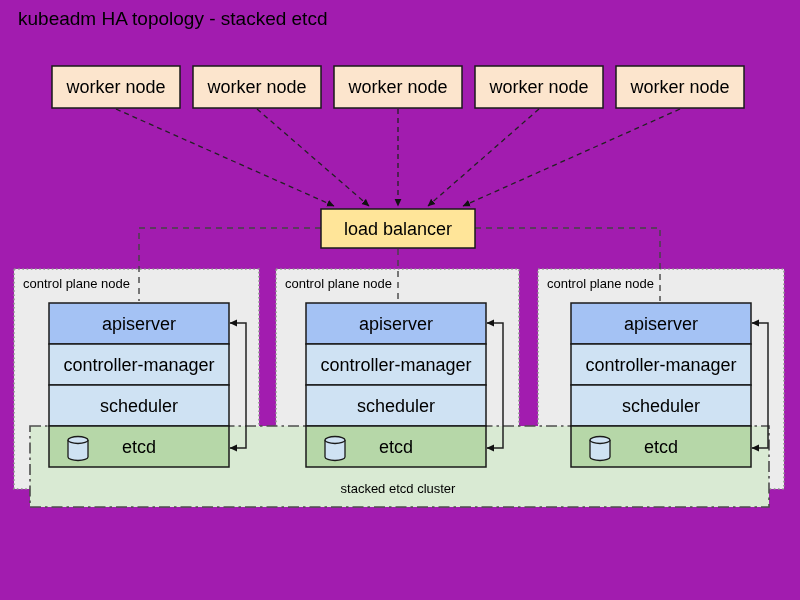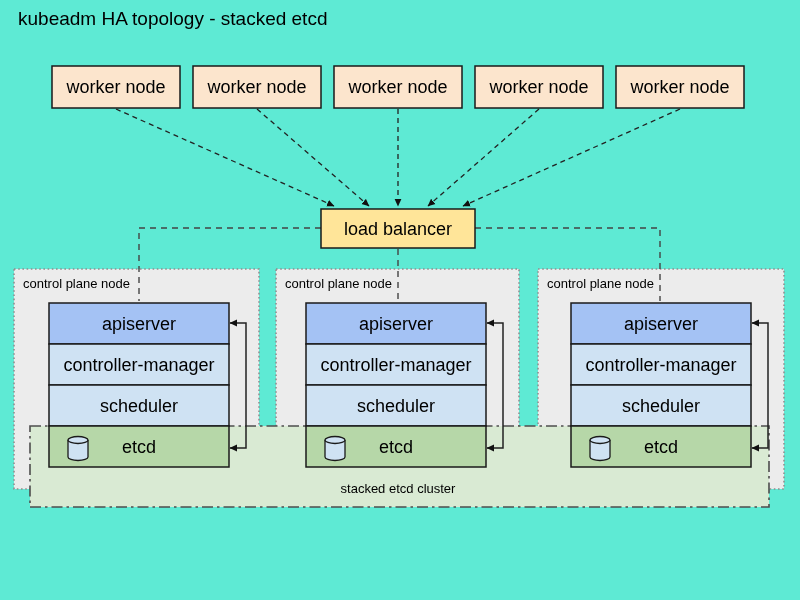--- a/index.html
+++ b/index.html
@@ -1,16 +1,16 @@
 <!DOCTYPE html>
 <html><head>
 <meta charset="utf-8">
 <style>
   html,body{margin:0;padding:0;background:#ffffff;}
-  .canvas{width:800px;height:600px;background:#5eead4;overflow:hidden;}
+  .canvas{width:800px;height:600px;background:#a21caf;overflow:hidden;}
   svg{display:block;}
   text{font-family:"Liberation Sans","DejaVu Sans",sans-serif;fill:#000;}
   .t-title{font-size:19px;}
   .t-box{font-size:18px;}
   .t-small{font-size:13px;}
   .mid{text-anchor:middle;}
   .solid-box{stroke:#1a1a1a;stroke-width:1.5;}
   .arrow-dashed{stroke:#222;stroke-width:1.3;fill:none;stroke-dasharray:5 4;}
   .conn-dashed{stroke:#444;stroke-width:1.4;fill:none;stroke-dasharray:6 5;}
   .dotted-box{stroke:#8f8f8f;stroke-width:1.6;stroke-dasharray:1.6 2.6;}

